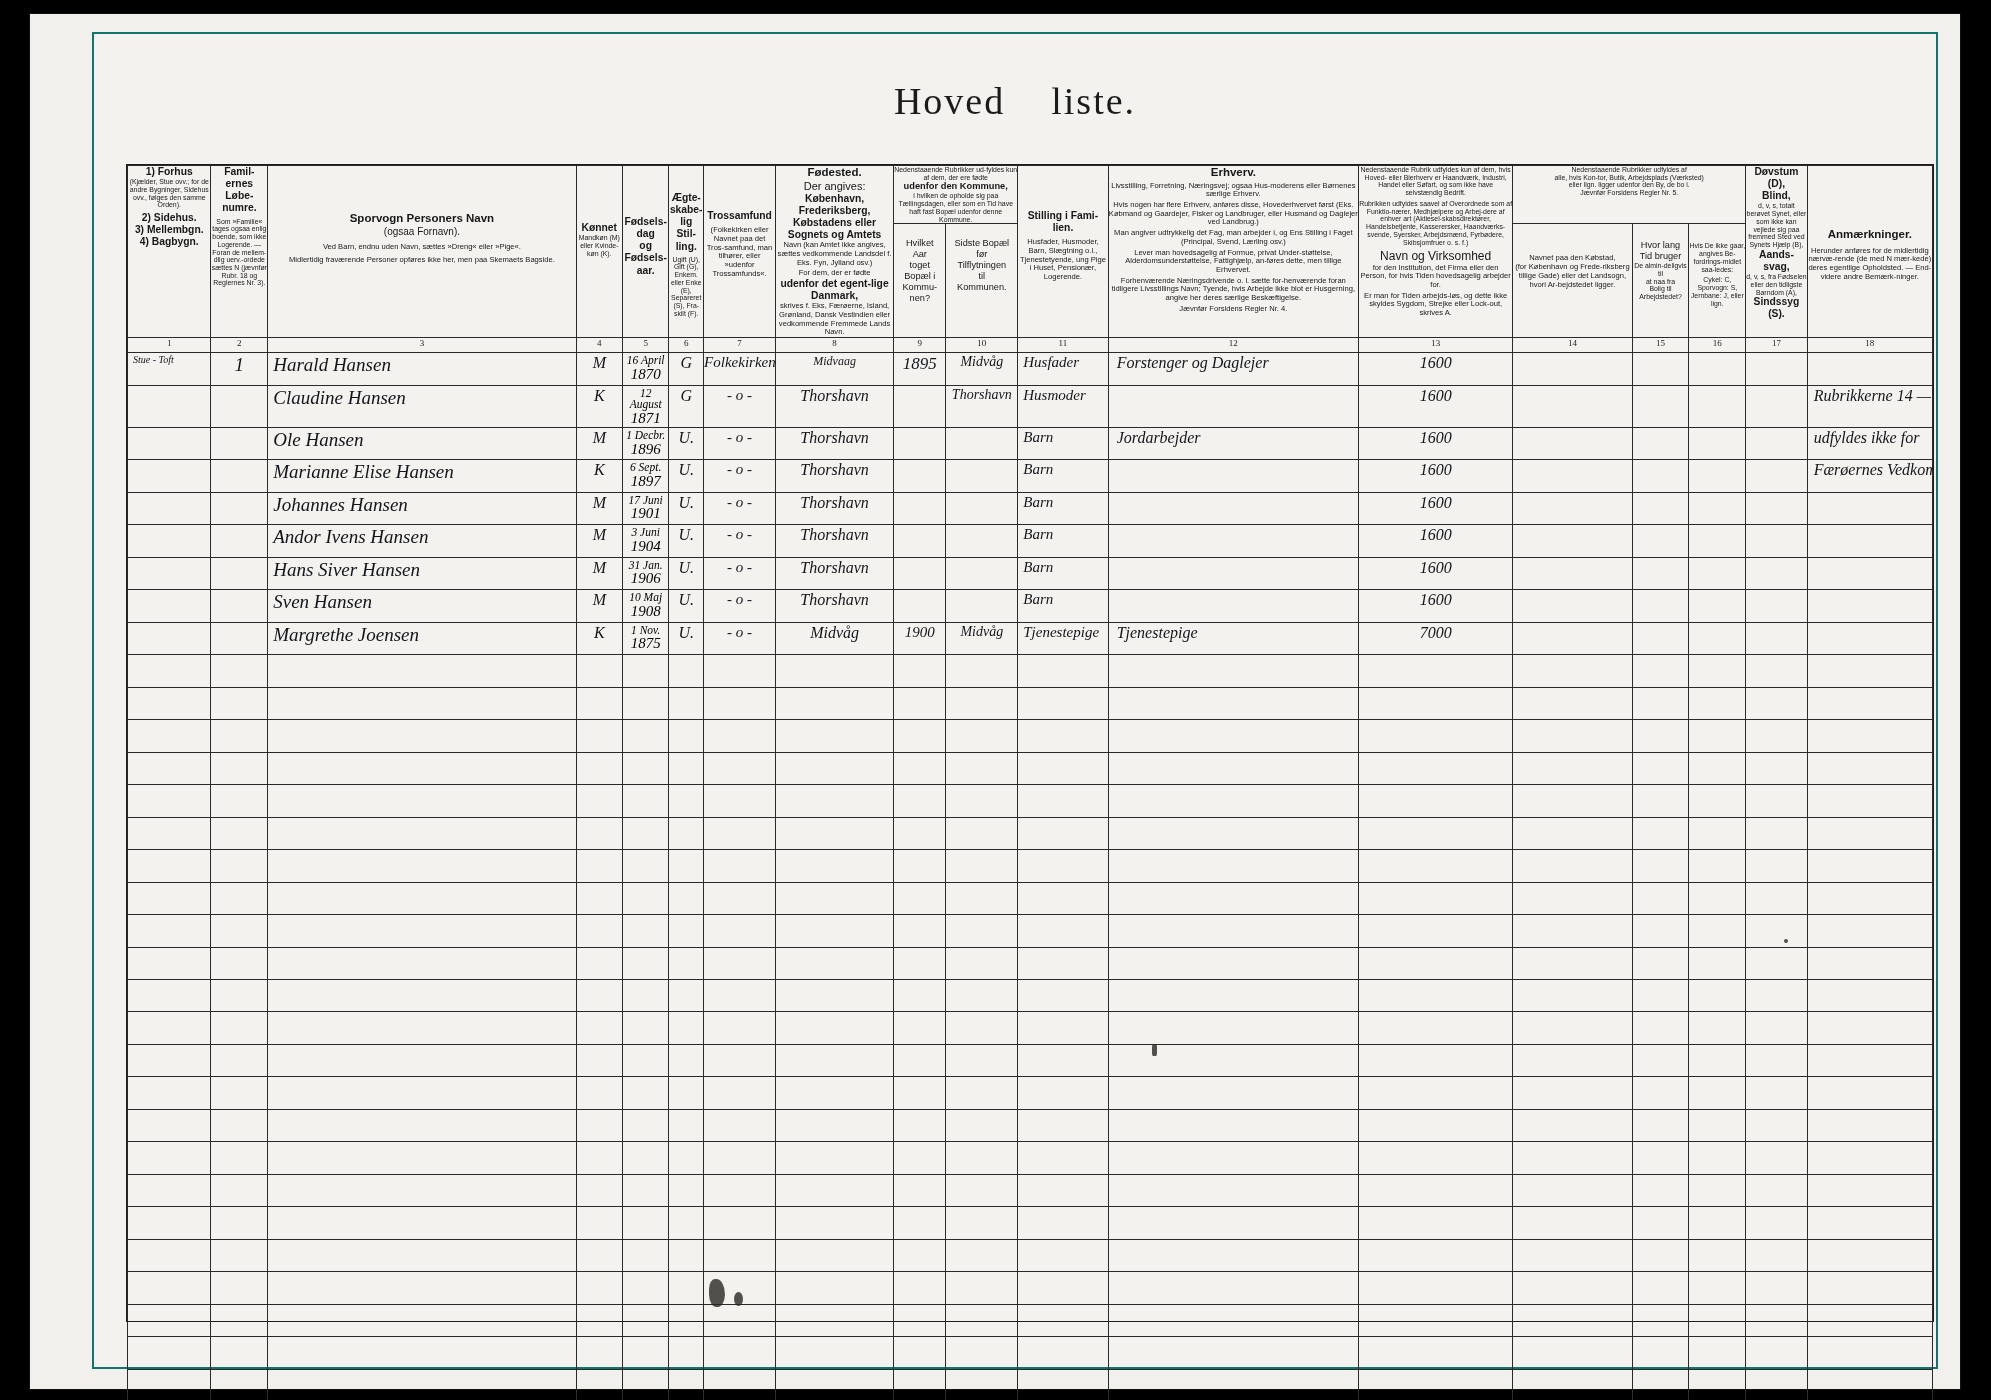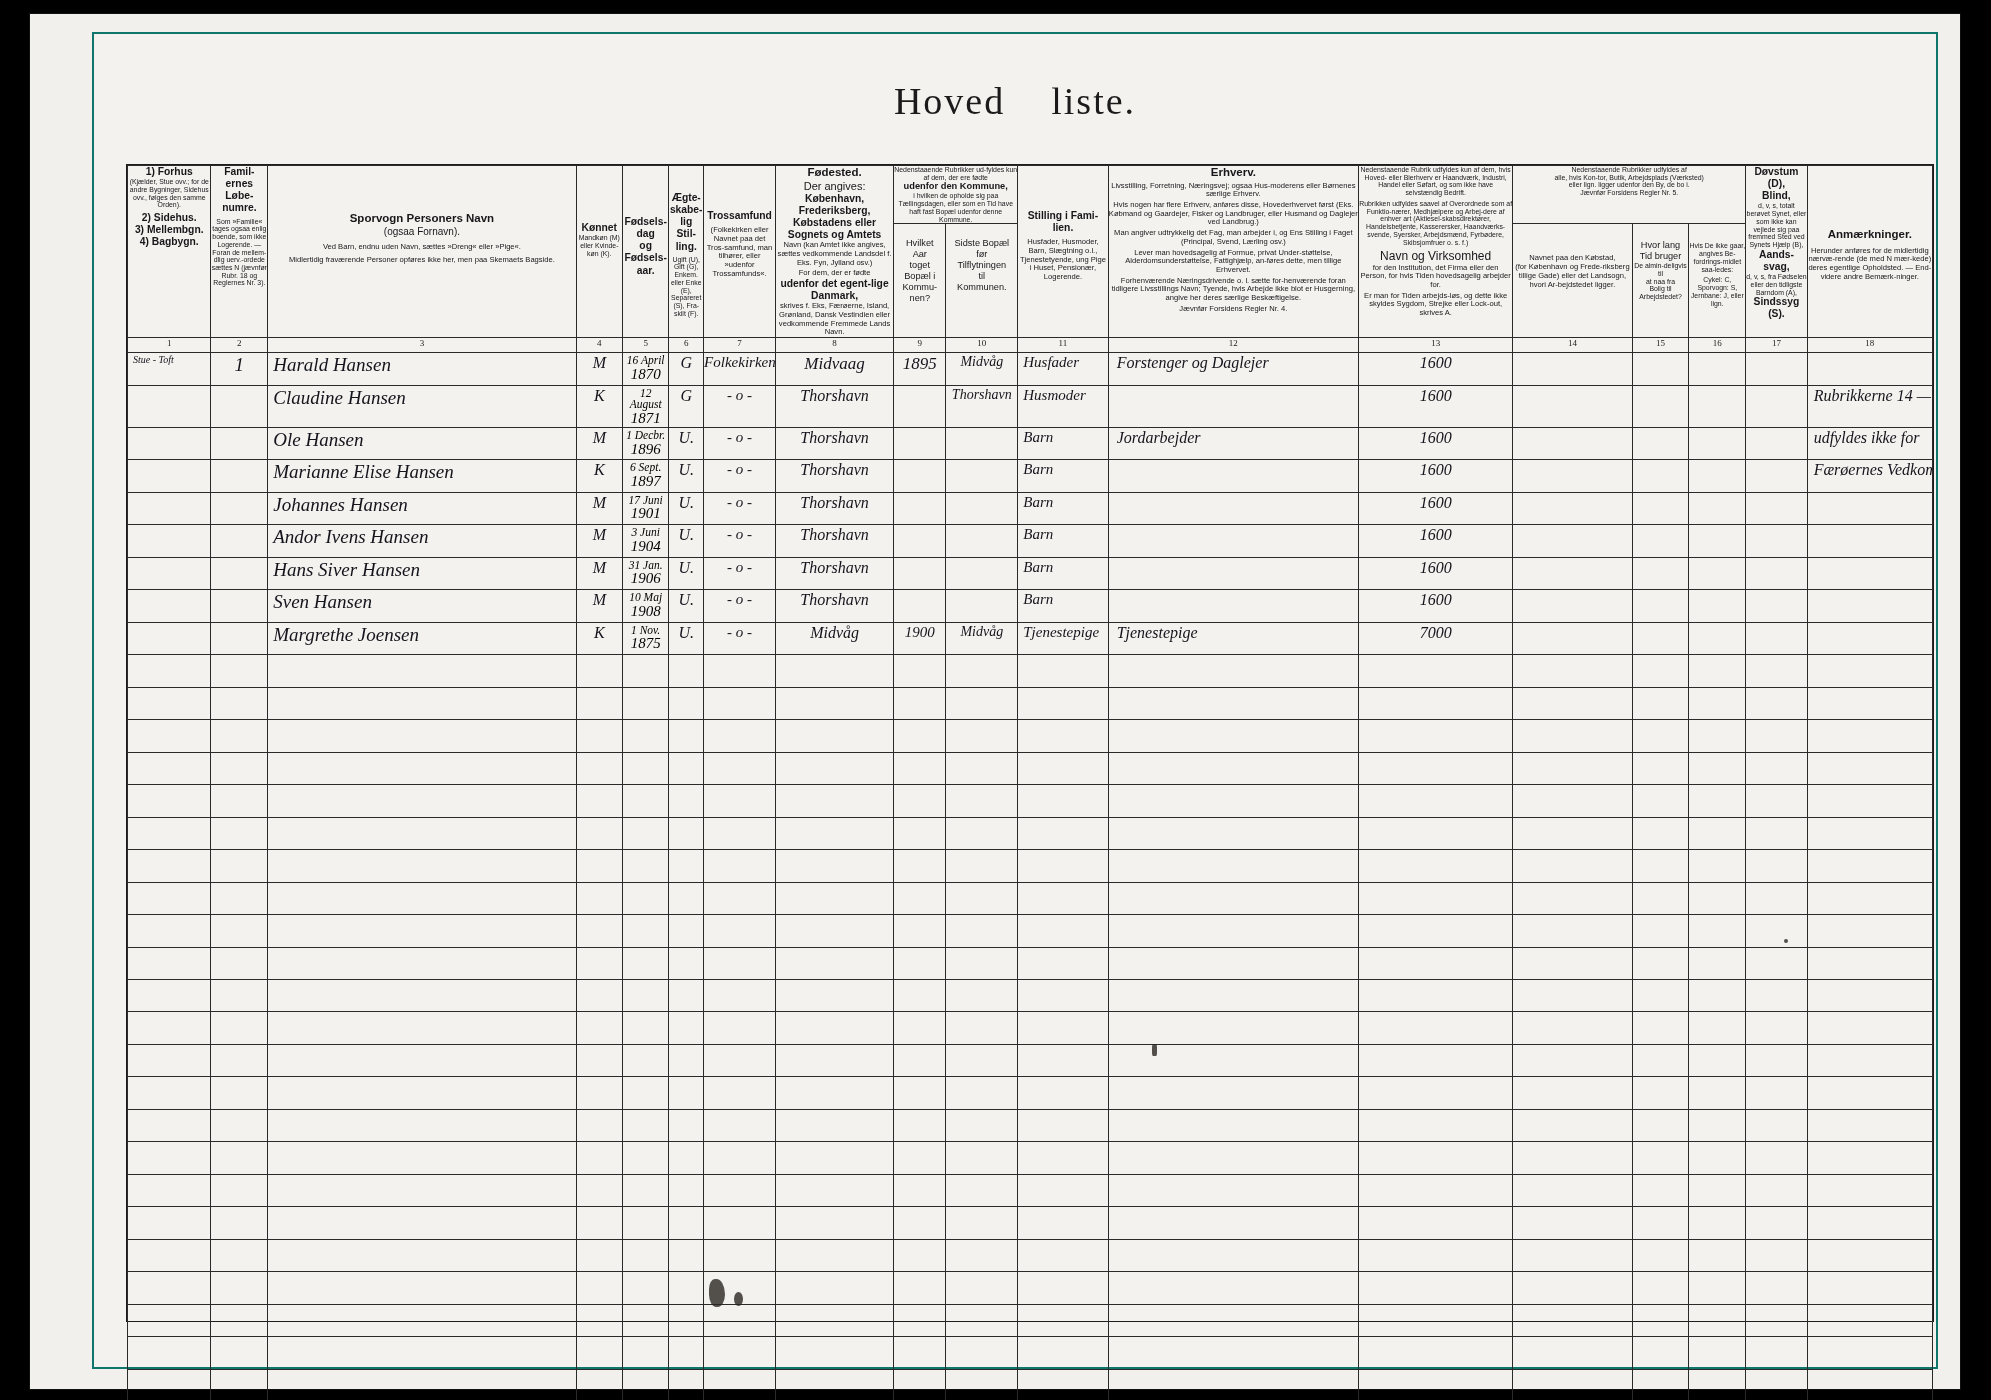--- a/index.html
+++ b/index.html
@@ -350,21 +350,21 @@
                     <div class="yr">1870</div>
                   </div>
                 </td>
                 <td>
                   <div class="cell c" style="font-size:16px">G</div>
                 </td>
                 <td>
                   <div class="cell c" style="font-size:15px">Folkekirken</div>
                 </td>
                 <td>
-                  <div class="cell c" style="font-size:17px">Midvaag</div>
+                  <div class="cell c" style="font-size:12px">Midvaag</div>
                 </td>
                 <td>
                   <div class="cell c" style="font-size:17px">1895</div>
                 </td>
                 <td>
                   <div class="cell c" style="font-size:14px">Midvåg</div>
                 </td>
                 <td>
                   <div class="cell " style="font-size:15px">Husfader</div>
                 </td>

